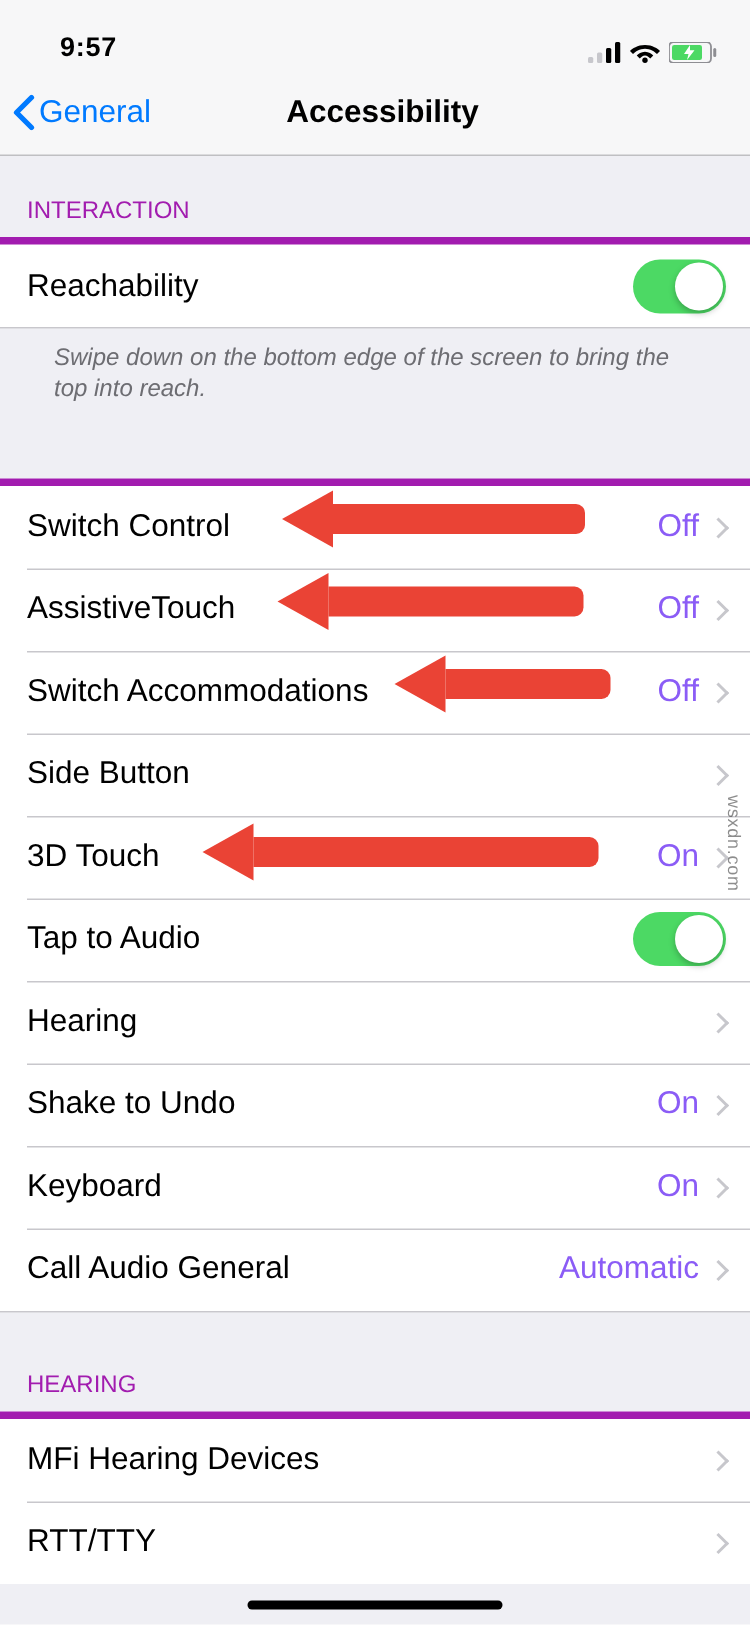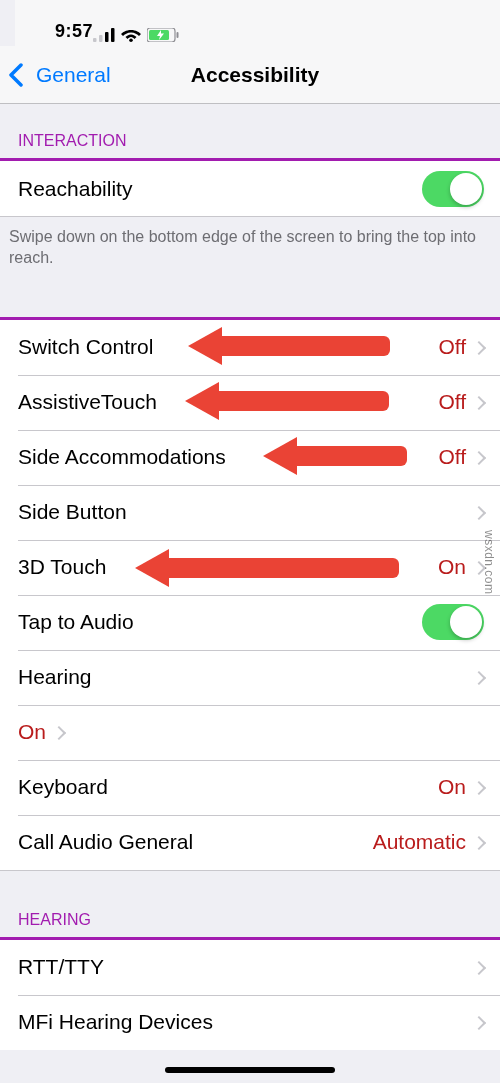--- a/index.html
+++ b/index.html
@@ -11,93 +11,94 @@
       position: relative;
       overflow: hidden;
     }
 
     
     .status-bar {
       height: 46px;
       background: #f7f7f8;
       display: flex;
       align-items: flex-end;
+      justify-content: space-between;
       padding: 0 22px 4px 40px;
       font-size: 18px;
       font-weight: 600;
-      margin-left: 15px;
     }
     .status-time { letter-spacing: 0.5px; }
     .status-right { display: flex; align-items: center; gap: 6px; }
 
     
     .nav-header {
       height: 58px;
       background: #f7f7f8;
       border-bottom: 1px solid #bfbfc2;
       position: relative;
       display: flex;
       align-items: center;
     }
     .nav-back {
       display: flex;
       align-items: center;
       color: #007aff;
       font-size: 21px;
       padding-left: 8px;
-      gap: 12px;
+      gap: 2px;
     }
     .nav-title {
       position: absolute;
       left: 10px; right: 0;
       text-align: center;
       font-size: 21px;
       font-weight: 600;
       pointer-events: none;
     }
 
     
     .section-header {
       font-size: 16px;
       color: #a21caf;
       padding: 28px 18px 8px;
       text-transform: uppercase;
     }
     .section-footer {
       font-size: 16px;
       color: #6d6d72;
-      padding: 10px 9px 8px;
+      padding: 10px 36px 8px;
       line-height: 1.3;
+      font-style: italic;
     }
 
     .spacer { height: 40px; }
 
     
     .group {
       background: #fff;
-      border-top: 3px solid #a21caf;
+      border-top: 5px solid #a21caf;
       border-bottom: 1px solid #c8c7cc;
     }
     .row {
       display: flex;
       align-items: center;
       min-height: 55px;
       padding: 0 16px 0 18px;
       font-size: 21px;
       color: #000;
       position: relative;
     }
     .row + .row::before {
       content: "";
       position: absolute;
       left: 18px; right: 0; top: 0;
       border-top: 1px solid #c8c7cc;
     }
     .row-label { flex: 1; }
-    .row-value { color: #b91c1c; font-size: 21px; margin-right: 8px; }
+    .row-value { color: #8b5cf6; font-size: 21px; margin-right: 8px; }
 
     .chevron {
       width: 10px; height: 10px;
       border-right: 2.5px solid #c7c7cc;
       border-top: 2.5px solid #c7c7cc;
       transform: rotate(45deg);
       margin-top: 1px;
     }
 
     
@@ -215,21 +216,21 @@
     <span class="row-label">Switch Control</span>
     <span class="row-value">Off</span>
     <span class="chevron"></span>
   </div>
   <div class="row">
     <span class="row-label">AssistiveTouch</span>
     <span class="row-value">Off</span>
     <span class="chevron"></span>
   </div>
   <div class="row">
-    <span class="row-label">Side Accommodations</span>
+    <span class="row-label">Switch Accommodations</span>
     <span class="row-value">Off</span>
     <span class="chevron"></span>
   </div>
   <div class="row">
     <span class="row-label">Side Button</span>
     <span class="chevron"></span>
   </div>
   <div class="row">
     <span class="row-label">3D Touch</span>
     <span class="row-value">On</span>
@@ -239,45 +240,46 @@
     <span class="row-label">Tap to Audio</span>
     <div class="toggle">
         <div class="toggle-knob"></div>
       </div>
   </div>
   <div class="row">
     <span class="row-label">Hearing</span>
     <span class="chevron"></span>
   </div>
   <div class="row">
+    <span class="row-label">Shake to Undo</span>
     <span class="row-value">On</span>
     <span class="chevron"></span>
   </div>
   <div class="row">
     <span class="row-label">Keyboard</span>
     <span class="row-value">On</span>
     <span class="chevron"></span>
   </div>
   <div class="row">
     <span class="row-label">Call Audio General</span>
     <span class="row-value">Automatic</span>
     <span class="chevron"></span>
   </div>
 </div>
 
 <div class="section-header" style="padding-top:40px">HEARING</div>
 <div class="group" style="border-bottom:none">
   <div class="row">
+    <span class="row-label">MFi Hearing Devices</span>
+    <span class="chevron"></span>
+  </div>
+  <div class="row">
     <span class="row-label">RTT/TTY</span>
     <span class="chevron"></span>
   </div>
-  <div class="row">
-    <span class="row-label">MFi Hearing Devices</span>
-    <span class="chevron"></span>
-  </div>
 </div>
 
 <div class="arrow" style="top:327px; left:188px;">
   <div class="arrow-head"></div>
     <div class="arrow-shaft" style="width:168px"></div>
 </div>
 <div class="arrow" style="top:382px; left:185px;">
   <div class="arrow-head"></div>
     <div class="arrow-shaft" style="width:170px"></div>
 </div>

